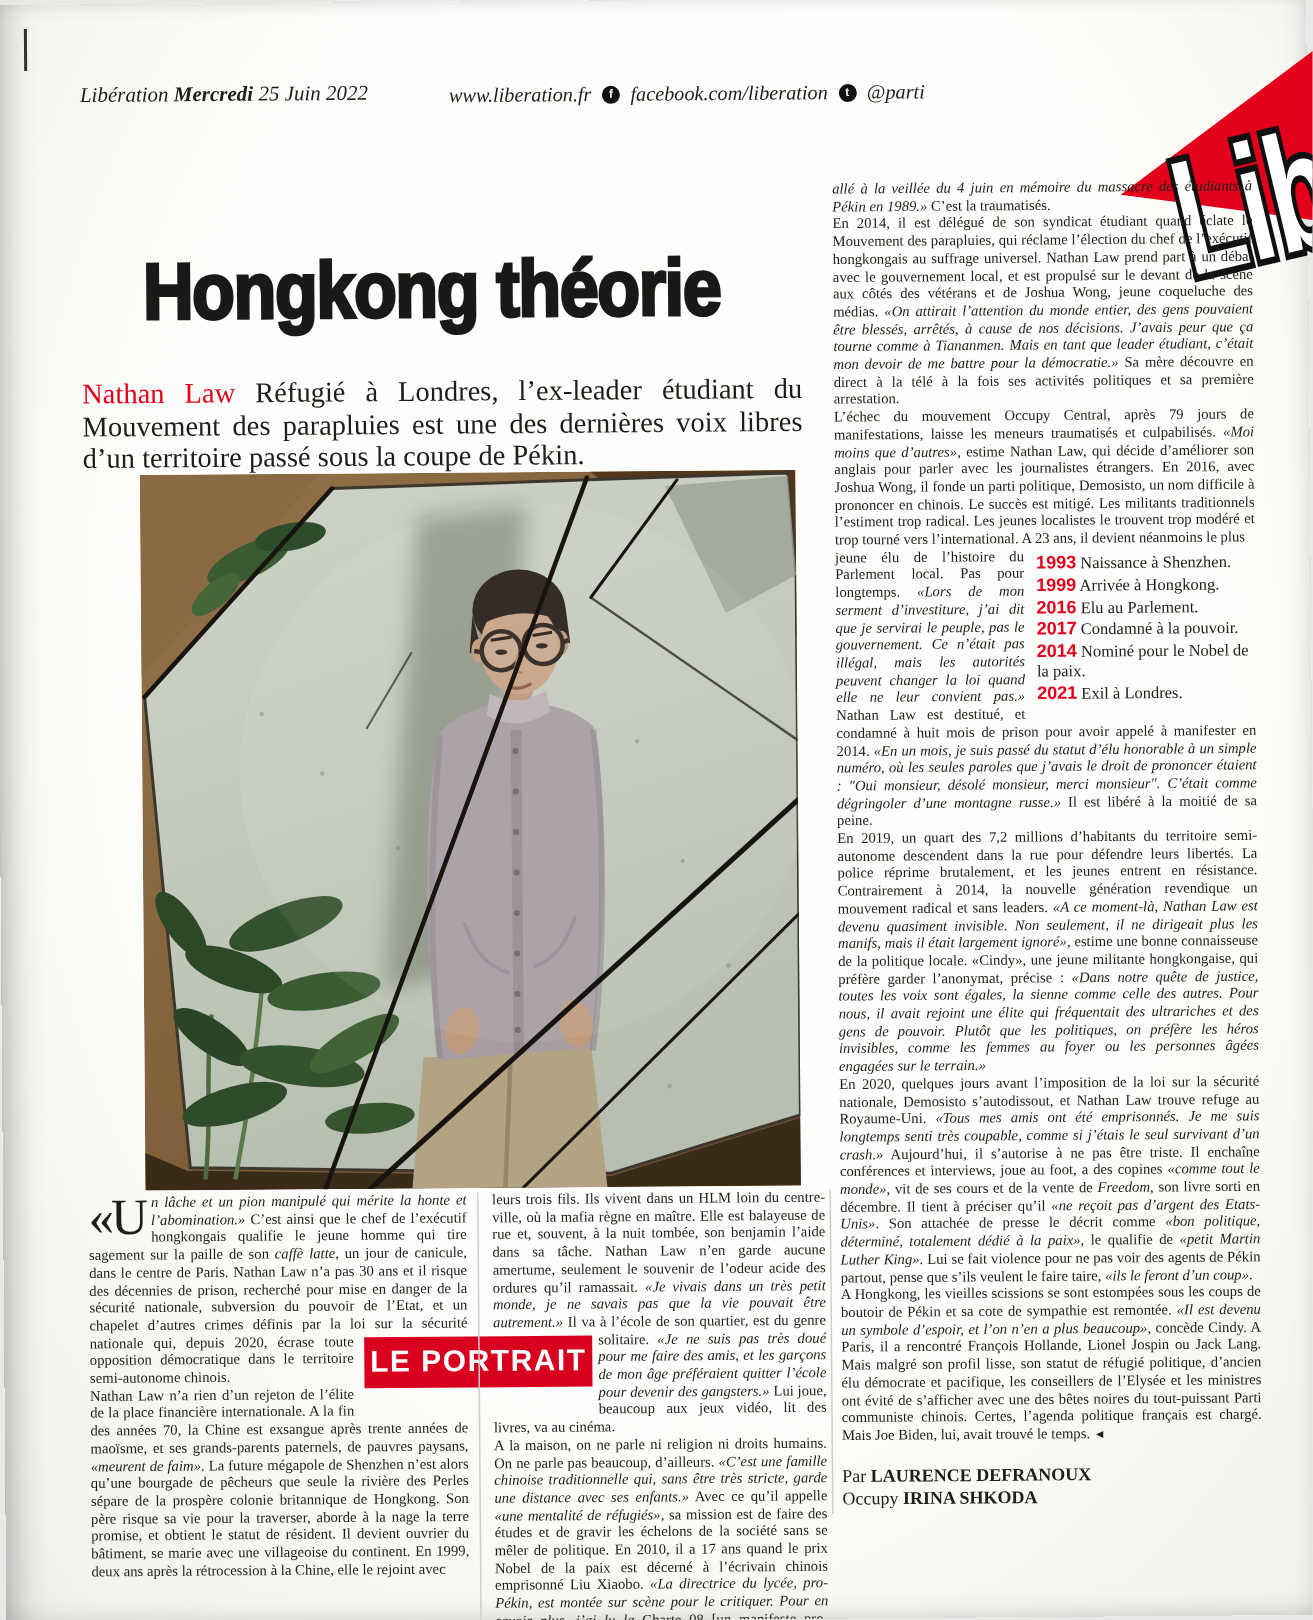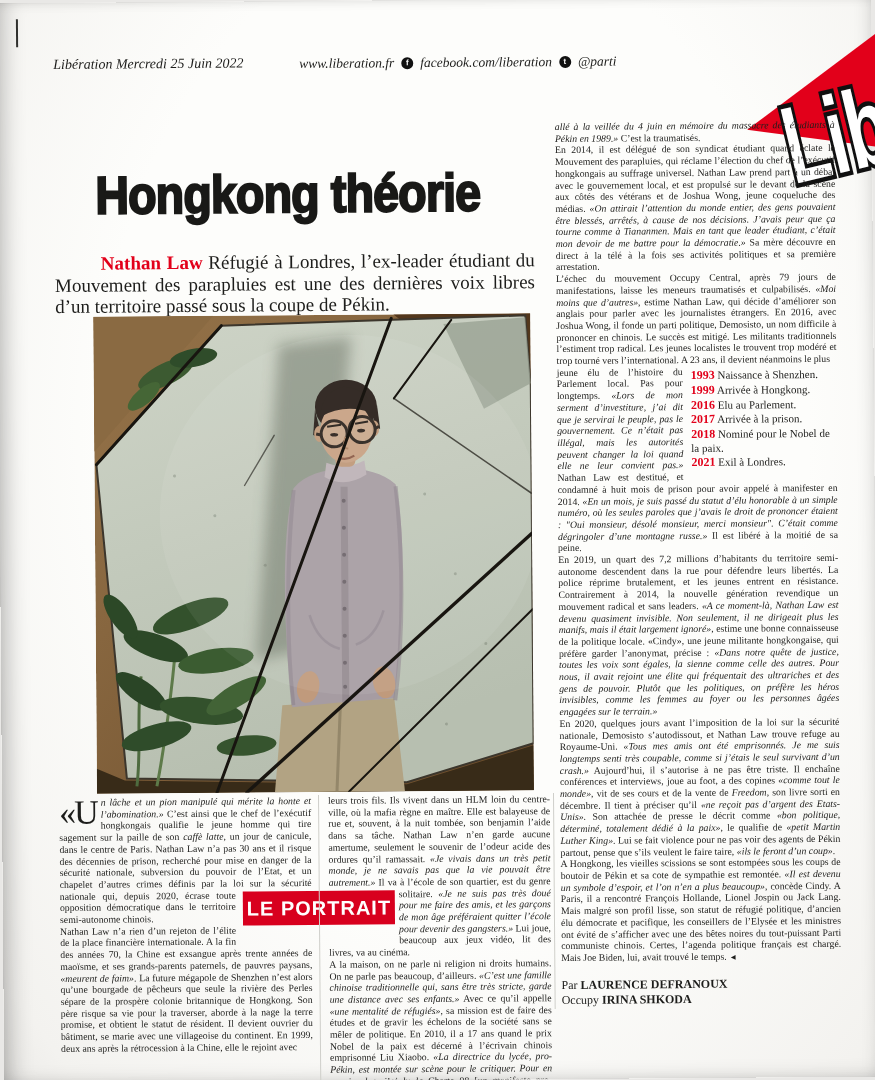--- a/index.html
+++ b/index.html
@@ -17,42 +17,42 @@
     box-shadow:
       inset 20px 0 24px -16px rgba(0,0,0,.30),
       inset -12px 0 18px -12px rgba(0,0,0,.16),
       inset 0 -14px 20px -14px rgba(0,0,0,.14),
       inset 0 10px 14px -12px rgba(0,0,0,.10);
   }
   .scan-mark{position:absolute;left:20px;top:16px;width:2px;height:28px;background:#30302e;}
 
   
   .dateline{position:absolute;left:57px;top:54px;font-size:14px;font-style:italic;white-space:nowrap;}
-  .dateline .day{font-weight:normal;}
+  .dateline .day{font-weight:bold;}
   .webline{position:absolute;left:303px;top:55px;font-size:13.5px;font-style:italic;white-space:nowrap;display:flex;align-items:center;gap:7px;}
   .dot-icon{display:inline-flex;align-items:center;justify-content:center;width:12px;height:12px;border-radius:50%;
     background:#111;color:#fff;font-family:"Liberation Sans",sans-serif;font-size:8px;font-style:normal;font-weight:bold;line-height:1;}
 
   
   .libe-logo{position:absolute;left:748px;top:22px;width:180px;height:180px;transform:rotate(-13deg);}
 
   
   .headline{
     position:absolute;left:98px;top:130px;width:460px;
     font-family:"Liberation Sans","DejaVu Sans",sans-serif;
     font-weight:bold;font-size:53px;line-height:1.02;letter-spacing:-1px;
     color:#191917;-webkit-text-stroke:2.2px #191917;
     transform:scaleX(.88);transform-origin:left top;white-space:nowrap;
   }
   .standfirst{
     position:absolute;left:57px;top:231px;width:480px;
     font-size:19px;line-height:21.5px;text-align:justify;
   }
   .standfirst .rd{color:#e2001a;}
-  .standfirst .bd{font-weight:bold;margin-left:46px;}
+  .standfirst .bd{font-weight:normal;}
 
   
   .photo{position:absolute;left:95px;top:314px;width:437px;height:477px;}
 
   
   .badge{
     position:absolute;left:240px;top:890px;width:152px;height:34px;
     background:#d8001e;color:#fff;display:flex;align-items:center;justify-content:center;
     font-family:"Liberation Sans","DejaVu Sans",sans-serif;font-weight:bold;font-size:20px;letter-spacing:1px;
   }
@@ -73,21 +73,21 @@
   .sp-l{float:left;clear:left;width:70px;height:56px;}
 
   .col3{position:absolute;left:558px;top:122px;width:280px;height:950px;}
   .rule3{position:absolute;left:551px;top:794px;width:1px;height:216px;background:#cfcfca;}
 
   
   .timeline{
     float:right;width:146px;margin:3px 0 3px 8px;
     font-size:11px;line-height:1.16;text-align:left;
   }
-  .tl-year{font-family:Liberation Serif, serif;font-weight:bold;color:#e2001a;font-size:12px;}
+  .tl-year{font-family:Liberation Sans, sans-serif;font-weight:bold;color:#e2001a;font-size:12px;}
   .tl-row{margin-bottom:1px;}
 
   .byline{margin-top:13px;font-size:12px;line-height:1.3;text-align:left;}
   .byline .bd{font-weight:bold;}
 </style>
 </head>
 <body>
 
 <div class="paper">
 
@@ -245,22 +245,22 @@
 
   <div class="rule3"></div>
 
   <div class="col3 bodytext">
     <p><span><span class="it">allé à la veillée du 4 juin en mémoire du massacre des étudiants à Pékin en 1989.»</span><span> C’est la traumatisés.</span></span></p>
     <p><span><span>En 2014, il est délégué de son syndicat étudiant quand éclate le Mouvement des parapluies, qui réclame l’élection du chef de l’exécutif hongkongais au suffrage universel. Nathan Law prend part à un débat avec le gouvernement local, et est propulsé sur le devant de la scène aux côtés des vétérans et de Joshua Wong, jeune coqueluche des médias. </span><span class="it">«On attirait l’attention du monde entier, des gens pouvaient être blessés, arrêtés, à cause de nos décisions. J’avais peur que ça tourne comme à Tiananmen. Mais en tant que leader étudiant, c’était mon devoir de me battre pour la démocratie.»</span><span> Sa mère découvre en direct à la télé à la fois ses activités politiques et sa première arrestation.</span></span></p>
     <p><span><span>L’échec du mouvement Occupy Central, après 79 jours de manifestations, laisse les meneurs traumatisés et culpabilisés. </span><span class="it">«Moi moins que d’autres»</span><span>, estime Nathan Law, qui décide d’améliorer son anglais pour parler avec les journalistes étrangers. En 2016, avec Joshua Wong, il fonde un parti politique, Demosisto, un nom difficile à prononcer en chinois. Le succès est mitigé. Les militants traditionnels l’estiment trop radical. Les jeunes localistes le trouvent trop modéré et trop tourné vers l’international. A 23 ans, il devient néanmoins le plus</span></span></p><aside class="timeline">
         <div class="tl-row"><span class="tl-year">1993</span><span class="tl-text"> Naissance à Shenzhen.</span></div>
         <div class="tl-row"><span class="tl-year">1999</span><span class="tl-text"> Arrivée à Hongkong.</span></div>
         <div class="tl-row"><span class="tl-year">2016</span><span class="tl-text"> Elu au Parlement.</span></div>
-        <div class="tl-row"><span class="tl-year">2017</span><span class="tl-text"> Arrivée à la prison.</span></div>
-        <div class="tl-row"><span class="tl-year">2018</span><span class="tl-text"> Nominé pour le Nobel de la paix.</span></div>
+        <div class="tl-row"><span class="tl-year">2017</span><span class="tl-text"> Condamné à la pouvoir.</span></div>
+        <div class="tl-row"><span class="tl-year">2014</span><span class="tl-text"> Nominé pour le Nobel de la paix.</span></div>
         <div class="tl-row"><span class="tl-year">2021</span><span class="tl-text"> Exil à Londres.</span></div>
       </aside><span><span> jeune élu de l’histoire du Parlement local. Pas pour longtemps. </span><span class="it">«Lors de mon serment d’investiture, j’ai dit que je servirai le peuple, pas le gouvernement. Ce n’était pas illégal, mais les autorités peuvent changer la loi quand elle ne leur convient pas.»</span><span> Nathan Law est destitué, et condamné à huit mois de prison pour avoir appelé à manifester en 2014. </span><span class="it">«En un mois, je suis passé du statut d’élu honorable à un simple numéro, où les seules paroles que j’avais le droit de prononcer étaient : "Oui monsieur, désolé monsieur, merci monsieur". C’était comme dégringoler d’une montagne russe.»</span><span> Il est libéré à la moitié de sa peine.</span></span><p></p>
     <p><span><span>En 2019, un quart des 7,2 millions d’habitants du territoire semi-autonome descendent dans la rue pour défendre leurs libertés. La police réprime brutalement, et les jeunes entrent en résistance. Contrairement à 2014, la nouvelle génération revendique un mouvement radical et sans leaders. </span><span class="it">«A ce moment-là, Nathan Law est devenu quasiment invisible. Non seulement, il ne dirigeait plus les manifs, mais il était largement ignoré»</span><span>, estime une bonne connaisseuse de la politique locale. «Cindy», une jeune militante hongkongaise, qui préfère garder l’anonymat, précise : </span><span class="it">«Dans notre quête de justice, toutes les voix sont égales, la sienne comme celle des autres. Pour nous, il avait rejoint une élite qui fréquentait des ultrariches et des gens de pouvoir. Plutôt que les politiques, on préfère les héros invisibles, comme les femmes au foyer ou les personnes âgées engagées sur le terrain.»</span></span></p>
     <p><span><span>En 2020, quelques jours avant l’imposition de la loi sur la sécurité nationale, Demosisto s’autodissout, et Nathan Law trouve refuge au Royaume-Uni. </span><span class="it">«Tous mes amis ont été emprisonnés. Je me suis longtemps senti très coupable, comme si j’étais le seul survivant d’un crash.»</span><span> Aujourd’hui, il s’autorise à ne pas être triste. Il enchaîne conférences et interviews, joue au foot, a des copines </span><span class="it">«comme tout le monde»</span><span>, vit de ses cours et de la vente de </span><span class="it">Freedom</span><span>, son livre sorti en décembre. Il tient à préciser qu’il </span><span class="it">«ne reçoit pas d’argent des Etats-Unis»</span><span>. Son attachée de presse le décrit comme </span><span class="it">«bon politique, déterminé, totalement dédié à la paix»</span><span>, le qualifie de </span><span class="it">«petit Martin Luther King»</span><span>. Lui se fait violence pour ne pas voir des agents de Pékin partout, pense que s’ils veulent le faire taire, </span><span class="it">«ils le feront d’un coup»</span><span>.</span></span></p>
     <p><span><span>A Hongkong, les vieilles scissions se sont estompées sous les coups de boutoir de Pékin et sa cote de sympathie est remontée. </span><span class="it">«Il est devenu un symbole d’espoir, et l’on n’en a plus beaucoup»</span><span>, concède Cindy. A Paris, il a rencontré François Hollande, Lionel Jospin ou Jack Lang. Mais malgré son profil lisse, son statut de réfugié politique, d’ancien élu démocrate et pacifique, les conseillers de l’Elysée et les ministres ont évité de s’afficher avec une des bêtes noires du tout-puissant Parti communiste chinois. Certes, l’agenda politique français est chargé. Mais Joe Biden, lui, avait trouvé le temps. </span><span class="mk">◄</span></span></p>
 
     <div class="byline">
       <div><span>Par </span><span class="bd">LAURENCE DEFRANOUX</span></div>
       <div><span>Occupy </span><span class="bd">IRINA SHKODA</span></div>
     </div>

